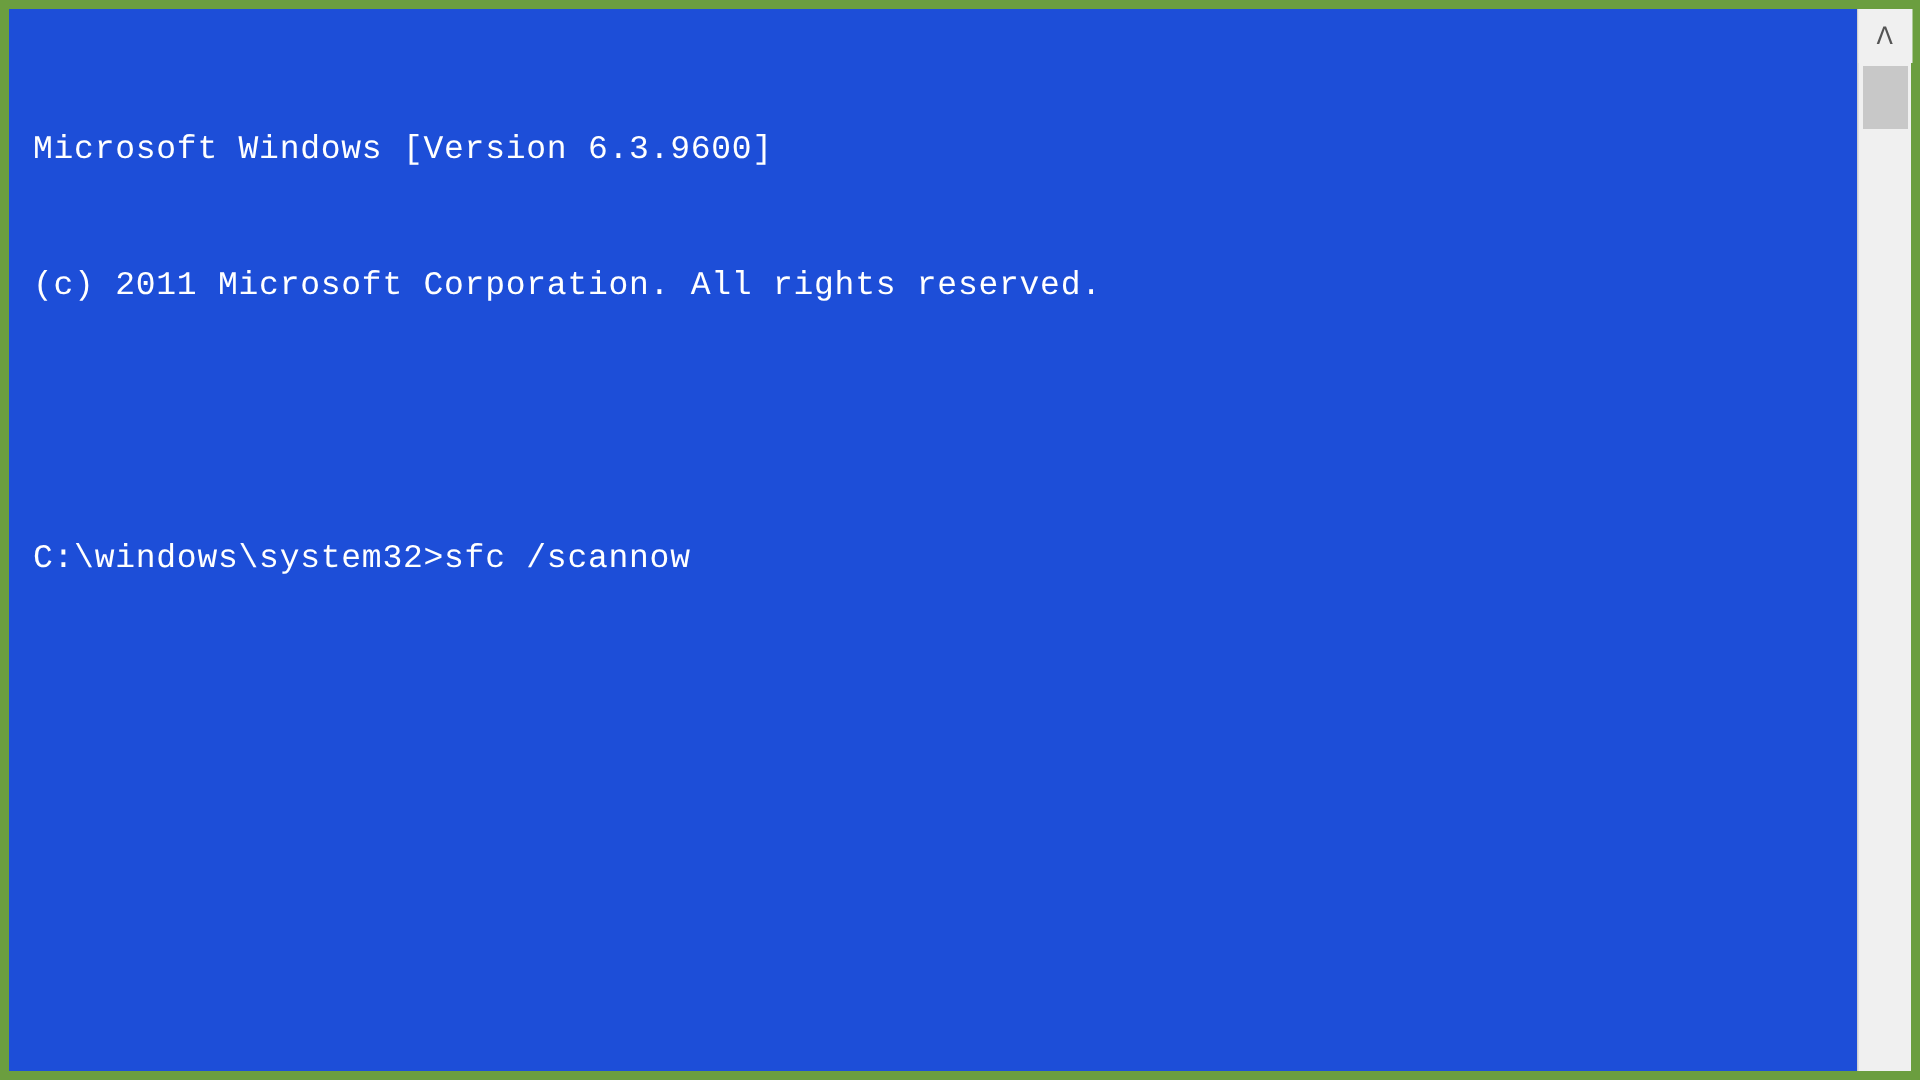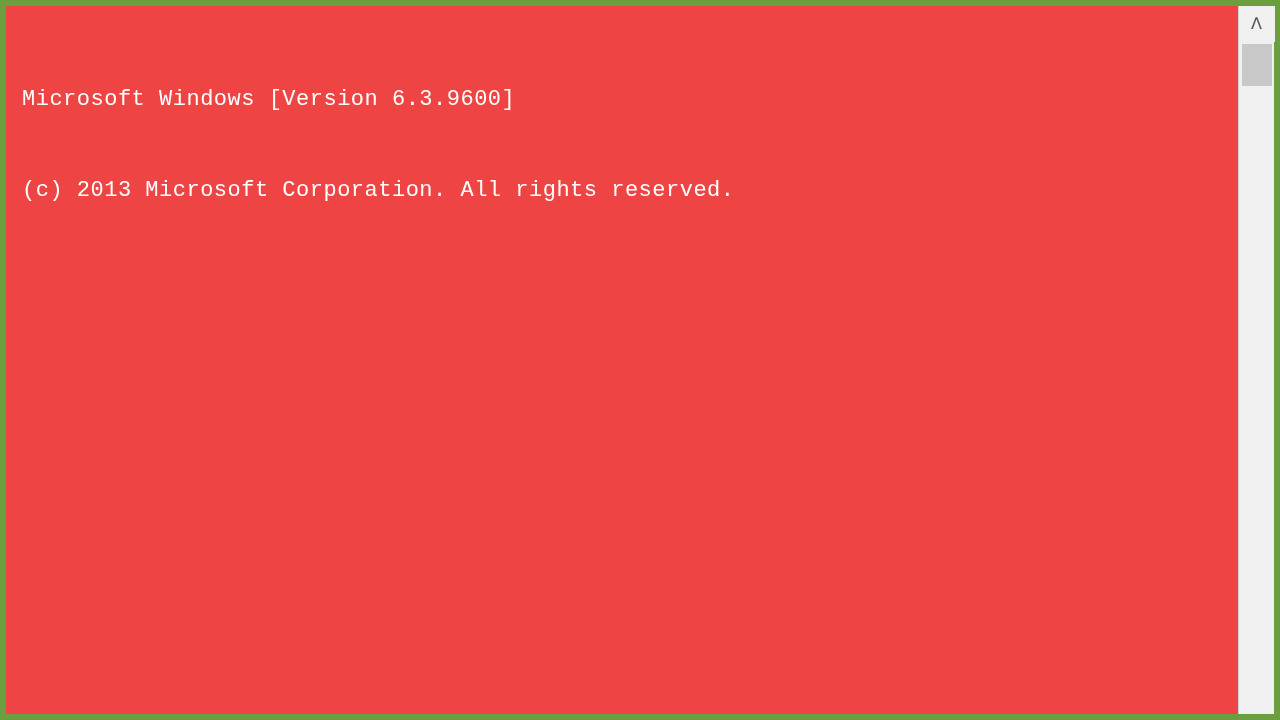--- a/index.html
+++ b/index.html
@@ -12,21 +12,21 @@
       font-family: 'Consolas', 'Courier New', monospace;
     }
     .window-frame {
       width: 100%;
       height: 100%;
       display: flex;
       background: #fff;
     }
     .terminal {
       flex: 1;
-      background: #ef4444;
+      background: #1d4ed8;
       color: #fff;
       padding: 18px 16px;
       font-size: 22px;
       line-height: 1.38;
       white-space: pre-wrap;
       word-break: break-word;
       letter-spacing: 0.5px;
       overflow: hidden;
     }
     .scrollbar {
@@ -61,22 +61,23 @@
     }
     .line { display: block; }
     .blank { display: block; height: 1.38em; }
   </style>
 </head>
 <body>
 
 <div class="window-frame">
   <div class="terminal">
     <span class="line">Microsoft Windows [Version 6.3.9600]</span>
-    <span class="line">(c) 2013 Microsoft Corporation. All rights reserved.</span>
+    <span class="line">(c) 2011 Microsoft Corporation. All rights reserved.</span>
     <span class="blank"></span>
+    <span class="line">C:\windows\system32&gt;sfc /scannow</span>
     <span class="blank"></span>
     <span class="blank"></span>
     
     
     
     
     
     
     
     

